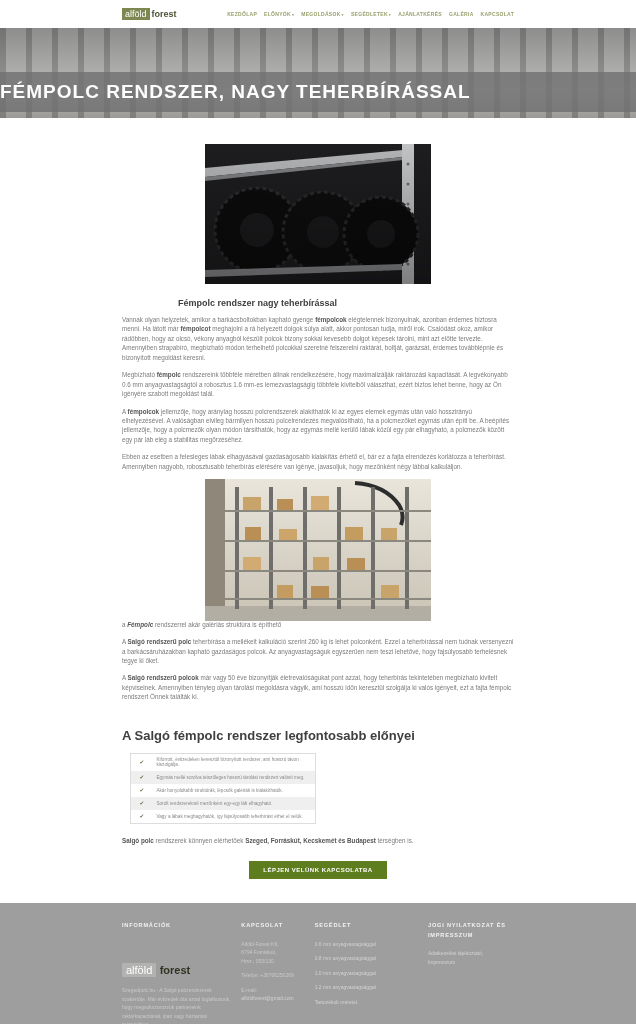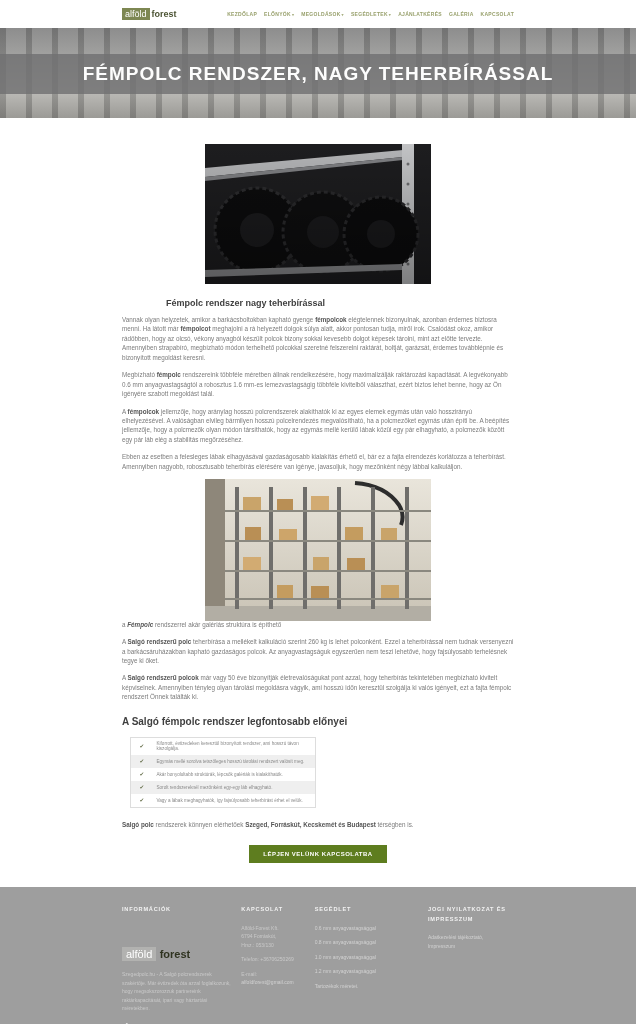--- a/index.html
+++ b/index.html
@@ -17,32 +17,32 @@
   .nav a { text-decoration:none; color:#98a06c; font-size:5px; font-weight:bold; letter-spacing:.3px; white-space:nowrap; display:flex; align-items:center; gap:1px; }
   .nav a .caret { font-size:4px; color:#aab184; }
 
   
   .hero { height:90px; position:relative; overflow:hidden;
     background:
       repeating-linear-gradient(90deg, rgba(60,60,60,.25) 0 6px, rgba(255,255,255,0) 6px 26px),
       linear-gradient(180deg, #8d8d8d 0%, #a8a8a6 40%, #bdbcb8 70%, #9b9a96 100%),
       linear-gradient(90deg, #6f6f6f, #a3a3a1 25%, #cfcecb 48%, #b9b8b4 60%, #8c8c8a 85%, #6c6c6a);
     background-blend-mode:multiply, normal, normal; }
-  .hero-band { position:absolute; left:0; right:0; top:26px; height:40px;
-    background:rgba(112,112,114,.82); display:flex; align-items:center; justify-content:center; }
+  .hero-band { position:absolute; left:0; right:0; top:44px; height:40px;
+    background:rgba(112,112,114,.82); display:flex; align-items:center; justify-content:flex-start; }
   .hero-title { color:#fdfdfd; font-size:19px; font-weight:600; letter-spacing:1px; }
 
   
   main.container { display:block; padding-top:26px; padding-bottom:24px; }
   figure.photo { width:226px; margin:0 auto; display:block; }
   figure.photo svg { display:block; }
   .ph1 { margin-bottom:16px; }
   .ph2 { margin-top:16px; margin-bottom:14px; }
-  h3.sec { font-size:9px; color:#3f3f3f; margin:14px 0 7px;padding-left:44px; }
-  h2.sec-big { font-size:10px; color:#3f3f3f; margin:14px 0 10px; }
+  h3.sec { font-size:9px; color:#3f3f3f; margin:14px 12px 7px;padding-left:44px; }
+  h2.sec-big { font-size:13px; color:#3f3f3f; margin:26px 0 10px; }
   p.body { font-size:6.3px; line-height:1.5; color:#7b7b7b; margin:0 0 8px; }
   p.body strong { color:#555555; }
   p.caption { font-size:6.3px; color:#7b7b7b; margin:0 0 9px; }
   p.caption strong { color:#555; font-style:italic; }
 
   table.adv { border-collapse:collapse; width:186px; margin:0 0 12px 8px; border:1px solid #dddddd; }
   table.adv td { font-size:4.6px; color:#8a8a8a; padding:3.5px 4px; border:0; }
   table.adv tr:nth-child(even) { background:#efefef; }
   td.check-cell { width:22px; text-align:center; }
   .check-icon { color:#6a7350; font-size:5.5px; }

